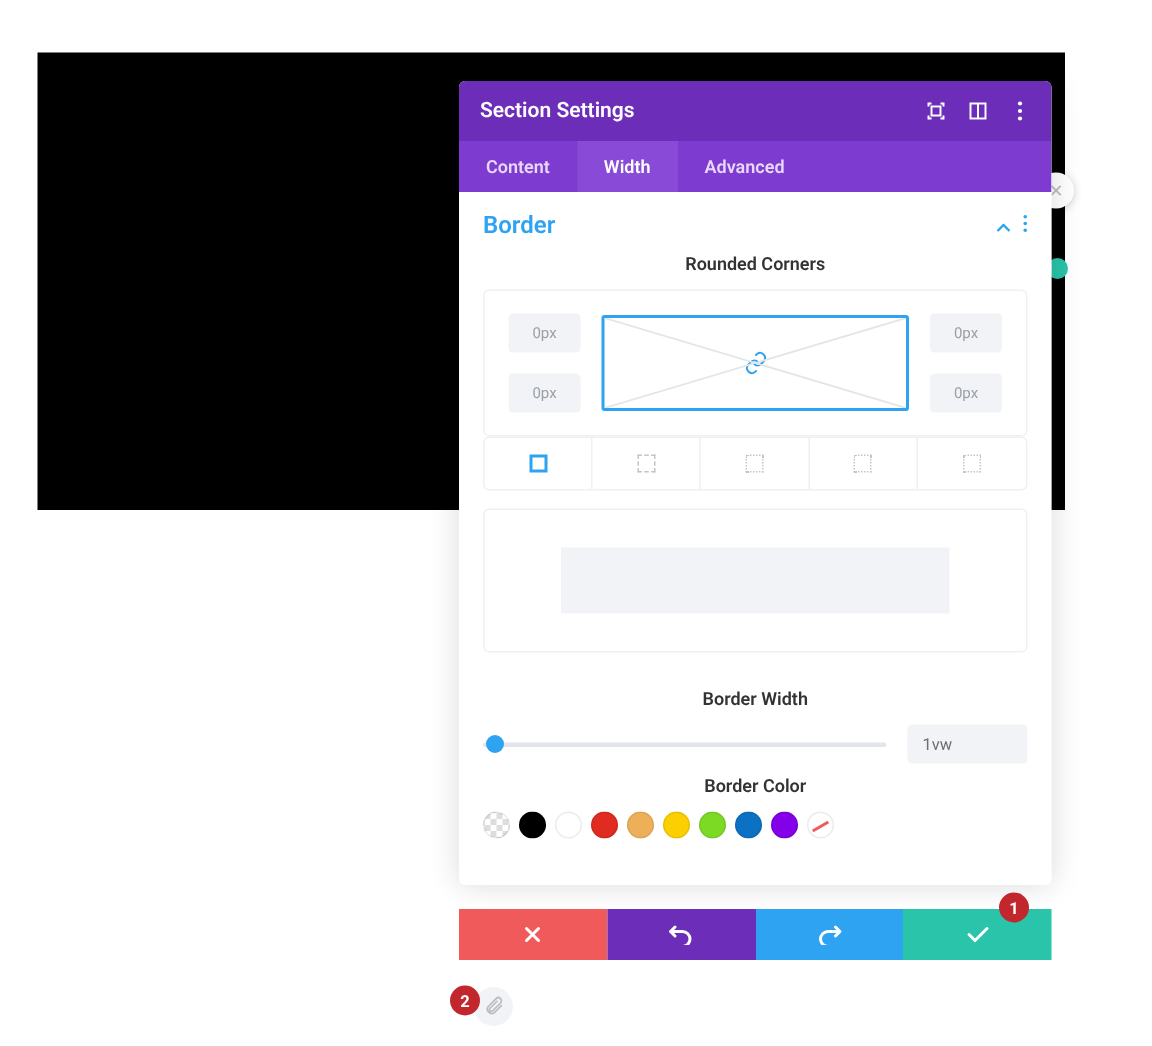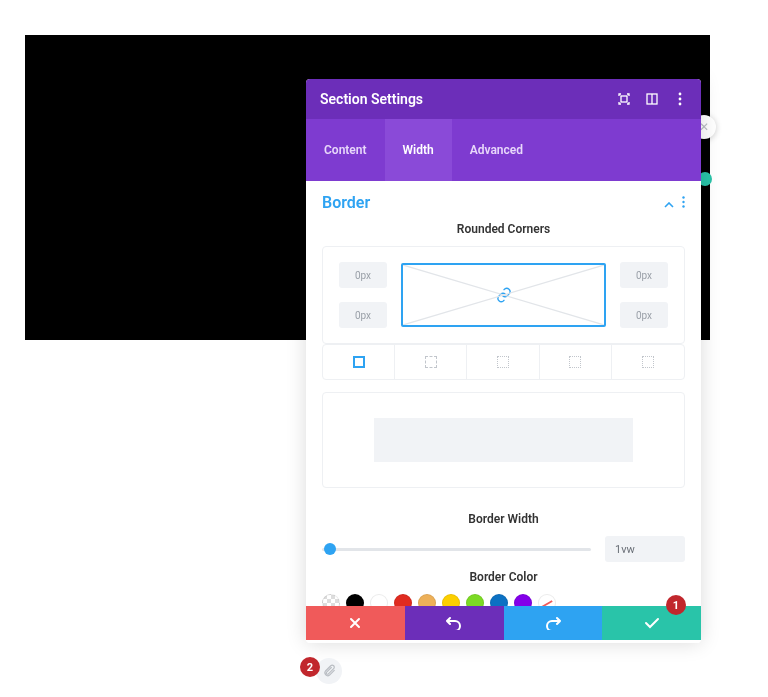--- a/index.html
+++ b/index.html
@@ -1,25 +1,25 @@
 <!DOCTYPE html>
 <html><head>
 <meta charset="utf-8">
 <style>
   * { box-sizing: border-box; margin: 0; padding: 0; }
   body { font-family: -apple-system, BlinkMacSystemFont, "Segoe UI", Roboto, Helvetica, Arial, sans-serif; background: #fff; width: 768px; height: 697px; overflow: hidden; position: relative; }
   .blackbar { position: absolute; left: 25px; top: 35px; width: 685px; height: 305px; background: #000; }
-  .panel { position: absolute; left: 306px; top: 79px; width: 395px; background: #fff; box-shadow: 0 0 20px rgba(0,0,0,0.15); border-radius: 4px; overflow: hidden; }
+  .panel { position: absolute; left: 306px; top: 54px; width: 395px; background: #fff; box-shadow: 0 0 20px rgba(0,0,0,0.15); border-radius: 4px; overflow: hidden; }
   
   .hd { background: #6c2eb9; color: #fff; height: 40px; display: flex; align-items: center; padding: 0 14px; justify-content: space-between; }
   .hd-title { font-size: 14px; font-weight: 600; }
   .hd-icons { display: flex; gap: 14px; align-items: center; }
   .hd-icons span { display: inline-flex; align-items: center; justify-content: center; width: 14px; height: 14px; cursor: pointer; }
   .tabs { background: #7e3bd0; display: flex; }
-  .tab { color: #e8d8fa; font-size: 12px; font-weight: 600; padding: 24px 18px; cursor: pointer; }
+  .tab { color: #e8d8fa; font-size: 12px; font-weight: 600; padding: 10px 18px; cursor: pointer; }
   .tab.active { background: #8a4ad8; color: #fff; }
   
   .content { padding: 12px 16px 0 16px; background: #fff; position: relative; height: 462px; overflow: hidden; }
   .sec-hd { display: flex; justify-content: space-between; align-items: flex-start; margin-bottom: 10px; }
   .sec-title { color: #2ea3f2; font-size: 16px; font-weight: 600; }
   .sec-ctrl { display: flex; gap: 8px; align-items: center; color: #2ea3f2; }
   .label { font-size: 12px; color: #333; font-weight: 600; margin: 8px 0 10px 0; text-align: center; }
   
   .rc-box { border: 1px solid #eef0f3; border-radius: 4px; padding: 14px 16px; position: relative; display: grid; grid-template-columns: 48px 1fr 48px; grid-template-rows: 28px 28px; gap: 12px 14px; align-items: center; }
   .rc-chip { background: #f1f3f6; border-radius: 3px; font-size: 10px; color: #9aa0a8; display: flex; align-items: center; justify-content: center; height: 26px; }

